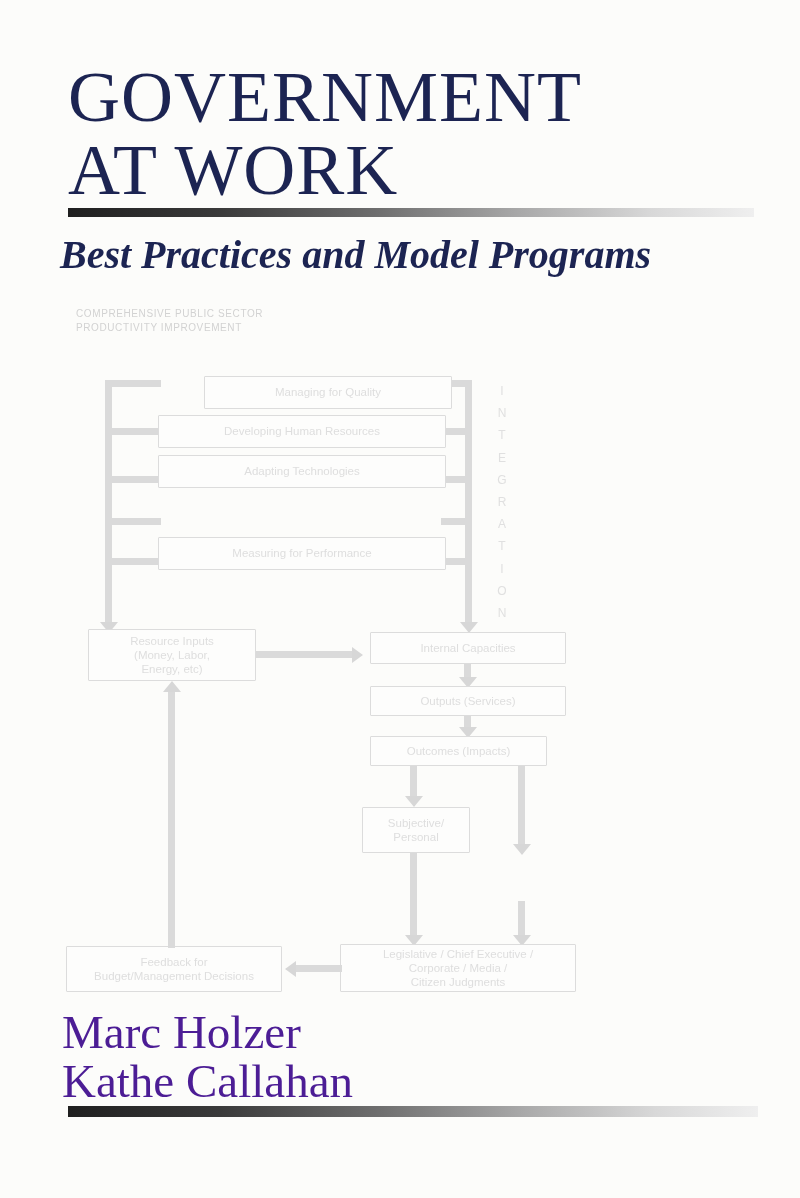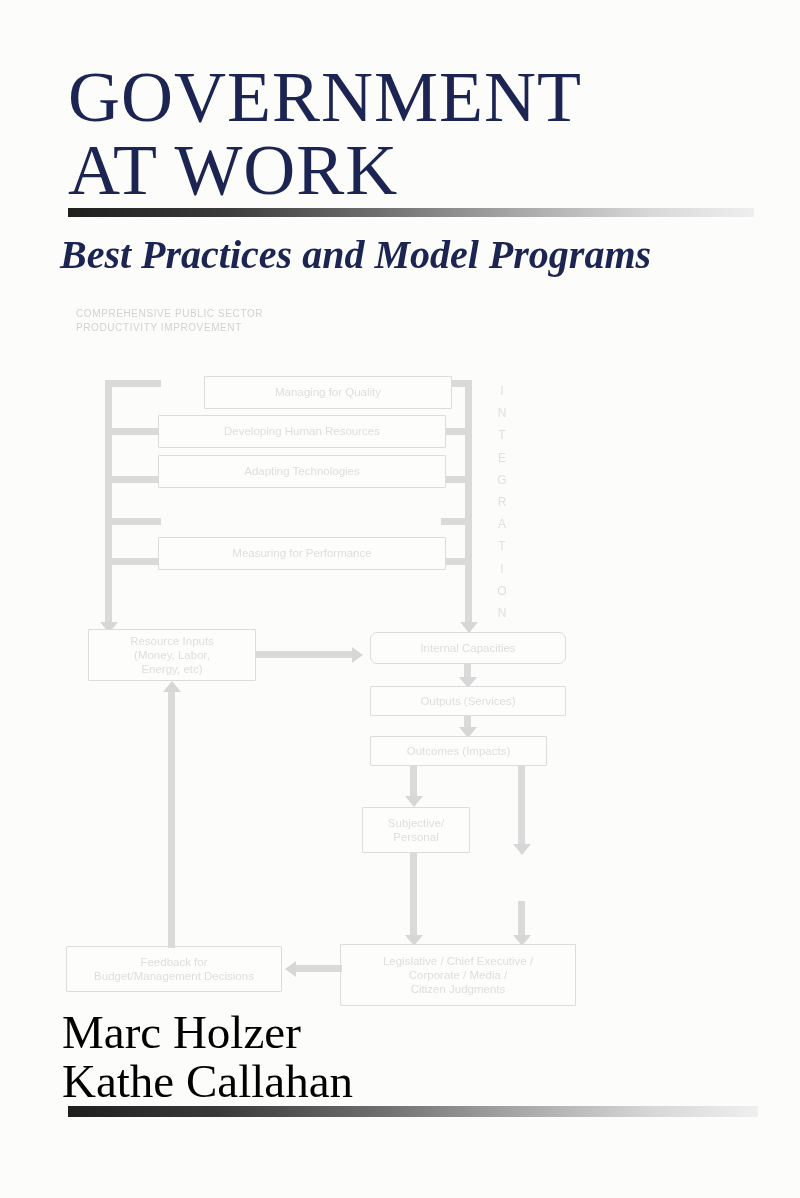--- a/index.html
+++ b/index.html
@@ -53,21 +53,21 @@
     font-size: 40px;
     letter-spacing: 0px;
     white-space: nowrap;
   }
 
   
   #authors {
     position: absolute;
     left: 62px;
     top: 1008px;
-    color: #000000;
+    color: #4c1d95;
     font-family: "Liberation Serif", serif;
     font-size: 47px;
     line-height: 1.04;
   }
 
   
   #diagram {
     position: absolute;
     left: 0;
     top: 296px;
@@ -201,21 +201,21 @@
         <span>N</span>
       </div>
 
     <div class="node" style="left:88px; top:333px; width:168px; height:52px;">Resource Inputs
 (Money, Labor,
 Energy, etc)</div>
 
     <div class="spine" style="left:256px; top:355px; width:98px; height:7px;"></div>
     <div class="arrowhead arrow-right" style="left:352px; top:350.5px;"></div>
 
-    <div class="node" style="left:370px; top:336px; width:196px; height:32px;border-radius:7px;">Internal Capacities</div>
+    <div class="node" style="left:370px; top:336px; width:196px; height:32px;">Internal Capacities</div>
     <div class="spine" style="left:464px; top:368px; width:7px; height:15px;"></div>
     <div class="arrowhead arrow-down" style="left:458.5px; top:381px;"></div>
 
     <div class="node" style="left:370px; top:390px; width:196px; height:30px;text-align:right;">Outputs (Services)</div>
     <div class="spine" style="left:464px; top:420px; width:7px; height:13px;"></div>
     <div class="arrowhead arrow-down" style="left:458.5px; top:431px;"></div>
 
     <div class="node" style="left:370px; top:440px; width:177px; height:30px;">Outcomes (Impacts)</div>
 
     <div class="spine" style="left:410px; top:470px; width:7px; height:34px;"></div>
@@ -226,21 +226,21 @@
 
     <div class="node" style="left:362px; top:511px; width:108px; height:46px;">Subjective/
 Personal</div>
 
     <div class="spine" style="left:410px; top:557px; width:7px; height:86px;"></div>
     <div class="arrowhead arrow-down" style="left:404.5px; top:639px;"></div>
 
     <div class="spine" style="left:518px; top:605px; width:7px; height:38px;"></div>
     <div class="arrowhead arrow-down" style="left:512.5px; top:639px;"></div>
 
-    <div class="node" style="left:340px; top:648px; width:236px; height:62px;">Legislative / Chief Executive /
+    <div class="node" style="left:340px; top:648px; width:236px; height:48px;">Legislative / Chief Executive /
 Corporate / Media /
 Citizen Judgments</div>
     <div class="node" style="left:66px; top:650px; width:216px; height:46px;">Feedback for
 Budget/Management Decisions</div>
 
     <div class="spine" style="left:296px; top:669px; width:46px; height:7px;"></div>
     <div class="arrowhead arrow-left" style="left:285px; top:664.5px;"></div>
 
     <div class="spine" style="left:168px; top:396px; width:7px; height:256px;"></div>
     <div class="arrowhead arrow-up" style="left:162.5px; top:385px;"></div>

